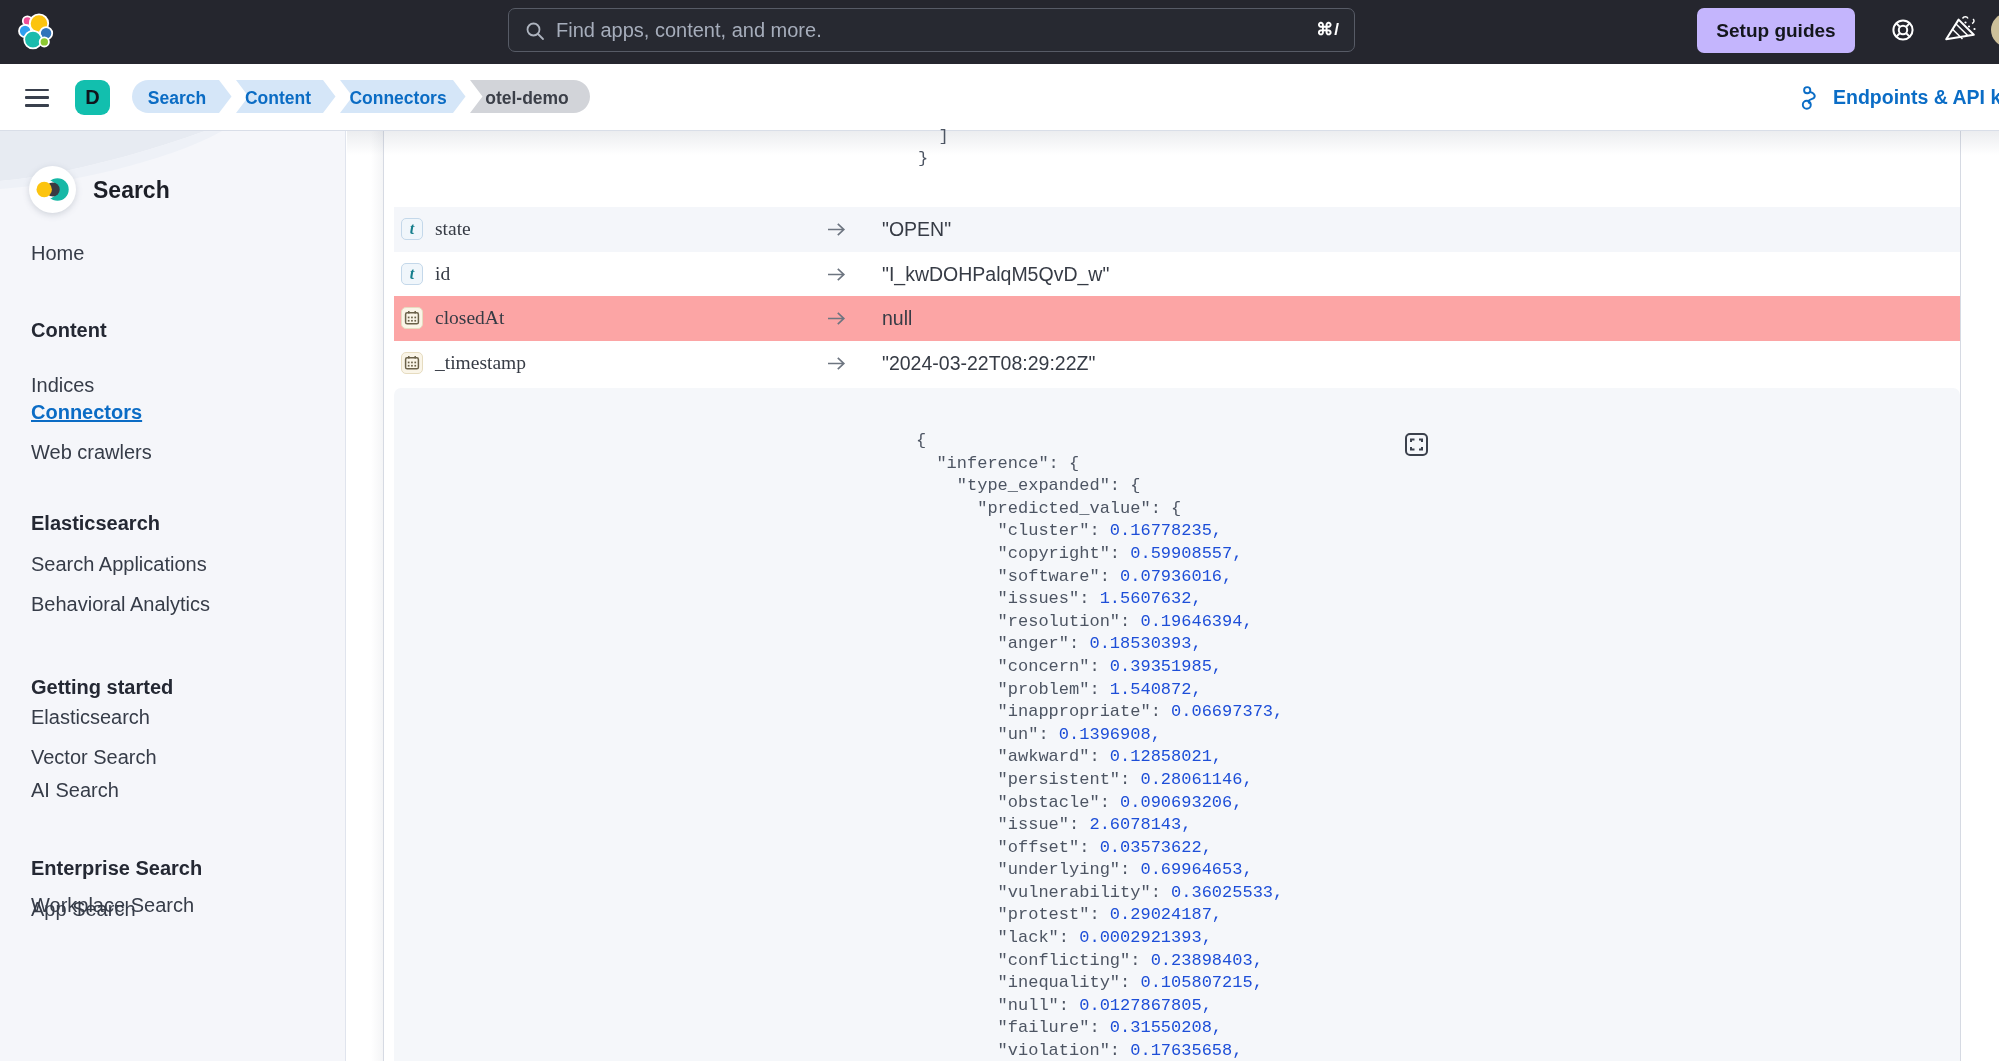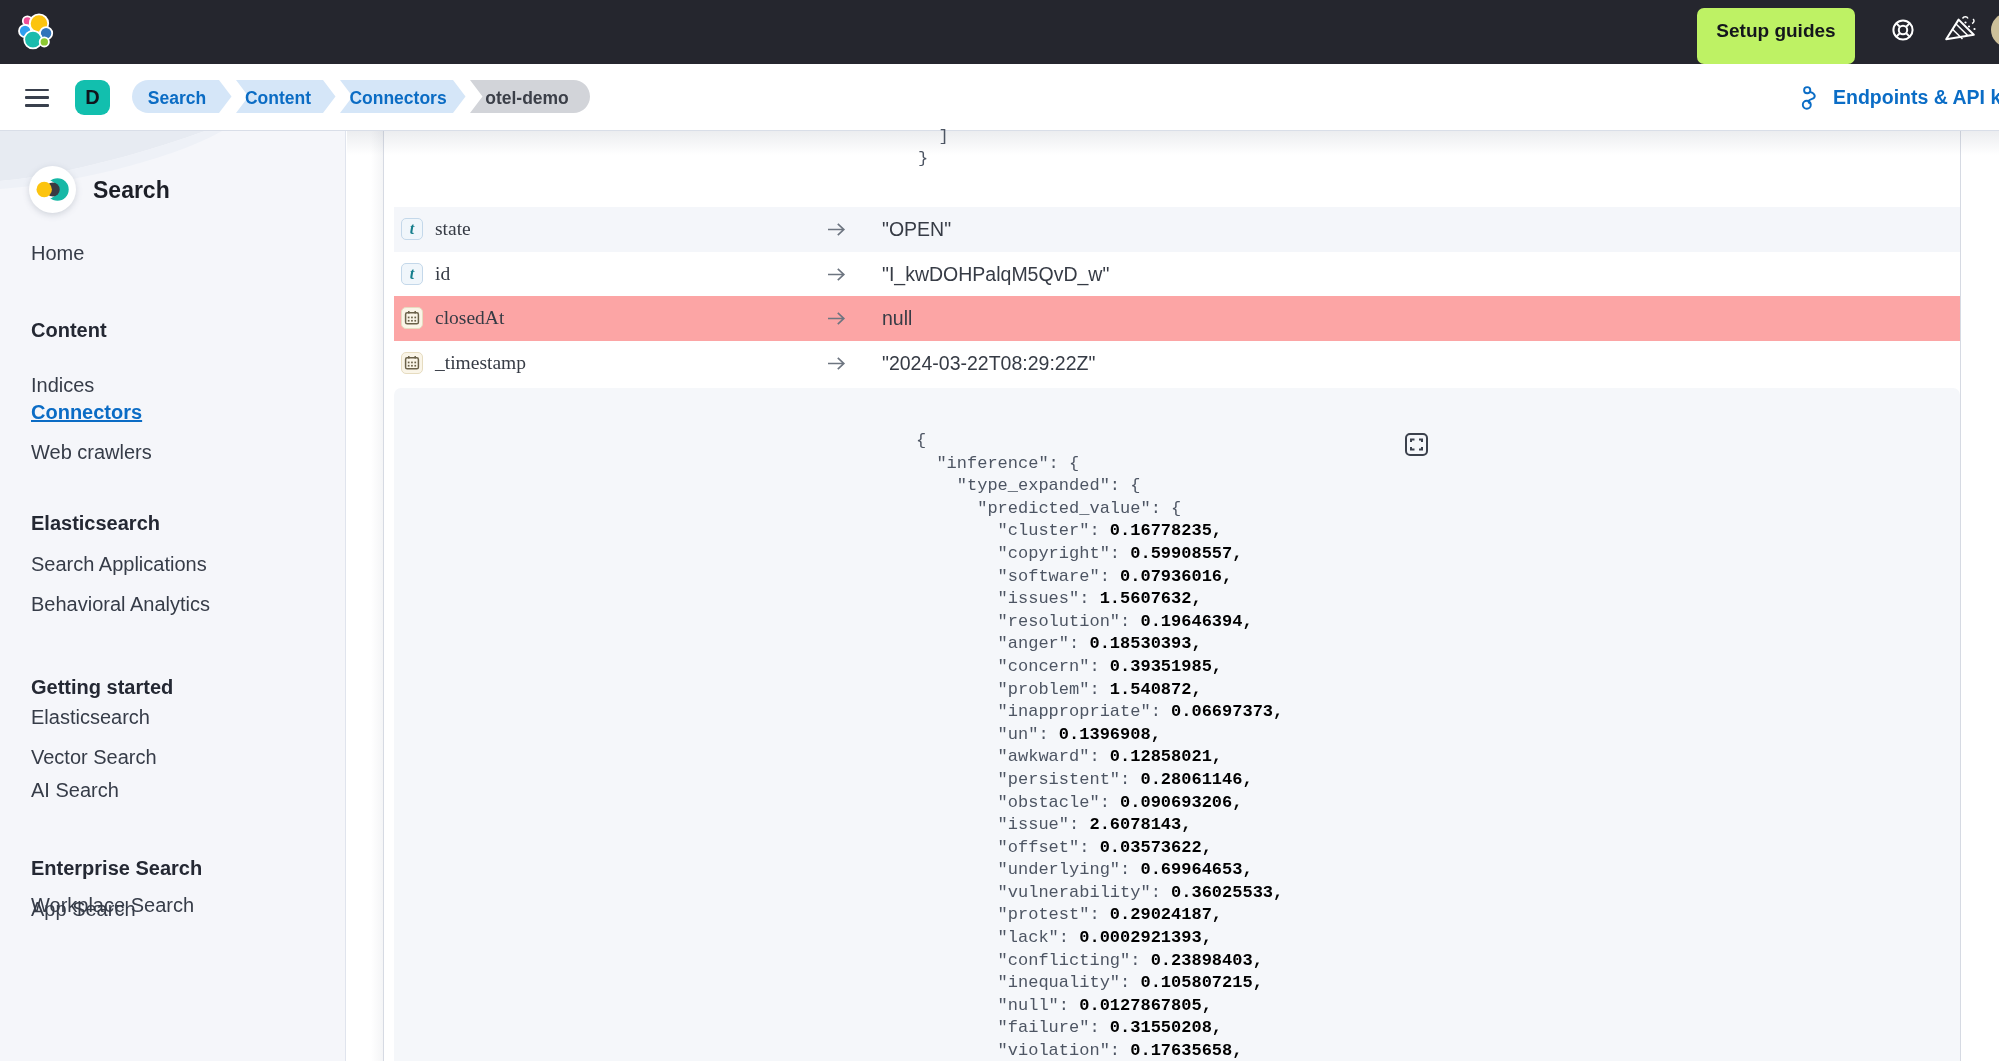--- a/index.html
+++ b/index.html
@@ -7,21 +7,21 @@
        font-family:"Liberation Sans", sans-serif;-webkit-font-smoothing:antialiased;}
   .abs{position:absolute;}
 
   
   #topbar{position:absolute;left:0;top:0;width:1999px;height:64px;background:#25262e;}
   #logotext{position:absolute;left:64px;top:14px;color:#fff;font-size:34px;letter-spacing:-0.4px;margin-top:44px;}
   #searchbox{position:absolute;left:508px;top:8px;width:847px;height:44px;box-sizing:border-box;
      background:#272931;border:1.5px solid #575b66;border-radius:7px;}
   #searchbox .ph{position:absolute;left:47px;top:10px;font-size:20px;color:#a6adbb;}
   #cmdslash{position:absolute;right:14px;top:10px;font-size:17px;font-weight:700;color:#fff;letter-spacing:1px;}
-  #setupbtn{position:absolute;left:1697px;top:8px;width:158px;height:56px;background:#bef264;border-radius:7px;
+  #setupbtn{position:absolute;left:1697px;top:8px;width:158px;height:45px;background:#c4b5fd;border-radius:7px;
      color:#14161c;font-size:19px;font-weight:700;text-align:center;line-height:45px;}
 
   
   #subbar{position:absolute;left:0;top:64px;width:1999px;height:67px;background:#fff;border-bottom:1px solid #d9dee8;box-sizing:border-box;}
   .hbar{position:absolute;left:25px;width:24px;height:2.6px;background:#39404d;border-radius:1px;}
   #avatarD{position:absolute;left:75px;top:16px;width:35px;height:35px;border-radius:9px;background:#12bfae;
      color:#10141c;font-size:20px;font-weight:700;text-align:center;line-height:35px;}
   #endpoints{position:absolute;left:1833px;top:22px;font-size:19.5px;font-weight:700;color:#0b6dc6;white-space:nowrap;}
 
   
@@ -46,36 +46,44 @@
   .row .tok{position:absolute;left:7px;top:11px;width:22px;height:22px;border-radius:5px;box-sizing:border-box;}
   .tok.t{background:#f0f6fb;border:1px solid #c4d8ea;color:#157e8c;font-size:16px;font-style:italic;font-weight:700;text-align:center;line-height:19px;font-family:"Liberation Serif",serif;}
   .tok.d{background:#faf5e8;border:1px solid #e6dcc0;}
   .row .lab{position:absolute;left:41px;top:11px;font-size:19.5px;color:#363b45;font-family:Liberation Serif, serif;}
   .row .arr{position:absolute;left:433px;top:15px;}
   .row .val{position:absolute;left:488px;top:11px;font-size:19.5px;color:#363b45;}
 
   #codeblock{position:absolute;left:394px;top:388px;width:1566px;height:673px;background:#f5f7fa;border-radius:7px 7px 0 0;}
   #code{position:absolute;left:916px;top:430px;line-height:22.6px;white-space:pre;}
   #code .k{color:#4d5563;}
-  #code .n{color:#000000;font-weight:bold;}
+  #code .n{color:#1d4ed8;}
 </style>
 </head>
 <body>
 
 <div id="topbar">
   <svg class="abs" style="left:15px;top:8px" width="50" height="48" viewBox="0 0 50 48">
     <circle cx="12.4" cy="12.9" r="4.6" fill="#f04e98" stroke="#fff" stroke-width="1.8"></circle>
     <circle cx="10.1" cy="23.0" r="6.1" fill="#2e9ef0" stroke="#fff" stroke-width="1.8"></circle>
     <circle cx="24.0" cy="15.5" r="9.2" fill="#fcc40f" stroke="#fff" stroke-width="1.8"></circle>
     <circle cx="31.1" cy="25.3" r="6.1" fill="#3174ba" stroke="#fff" stroke-width="1.8"></circle>
     <circle cx="18.0" cy="31.6" r="8.8" fill="#1bbcad" stroke="#fff" stroke-width="1.8"></circle>
     <circle cx="29.3" cy="33.9" r="4.6" fill="#8cc831" stroke="#fff" stroke-width="1.8"></circle>
   </svg>
   <div id="logotext">elastic</div>
 
+  <div id="searchbox">
+    <svg class="abs" style="left:16px;top:12px" width="20" height="20" viewBox="0 0 20 20">
+      <circle cx="8.5" cy="8.5" r="6" fill="none" stroke="#aeb4bf" stroke-width="1.8"></circle>
+      <line x1="13" y1="13" x2="18" y2="18" stroke="#aeb4bf" stroke-width="1.8" stroke-linecap="round"></line>
+    </svg>
+    <div class="ph">Find apps, content, and more.</div>
+    <div id="cmdslash">⌘/</div>
+  </div>
 
   <div id="setupbtn">Setup guides</div>
 
   <svg class="abs" style="left:1887px;top:14px" width="32" height="32" viewBox="0 0 32 32">
     <circle cx="16" cy="16" r="9.6" fill="none" stroke="#fff" stroke-width="2"></circle>
     <circle cx="16" cy="16" r="4.2" fill="none" stroke="#fff" stroke-width="2"></circle>
     <line x1="9.4" y1="9.4" x2="12.8" y2="12.8" stroke="#fff" stroke-width="2"></line>
     <line x1="22.6" y1="9.4" x2="19.2" y2="12.8" stroke="#fff" stroke-width="2"></line>
     <line x1="9.4" y1="22.6" x2="12.8" y2="19.2" stroke="#fff" stroke-width="2"></line>
     <line x1="22.6" y1="22.6" x2="19.2" y2="19.2" stroke="#fff" stroke-width="2"></line>

